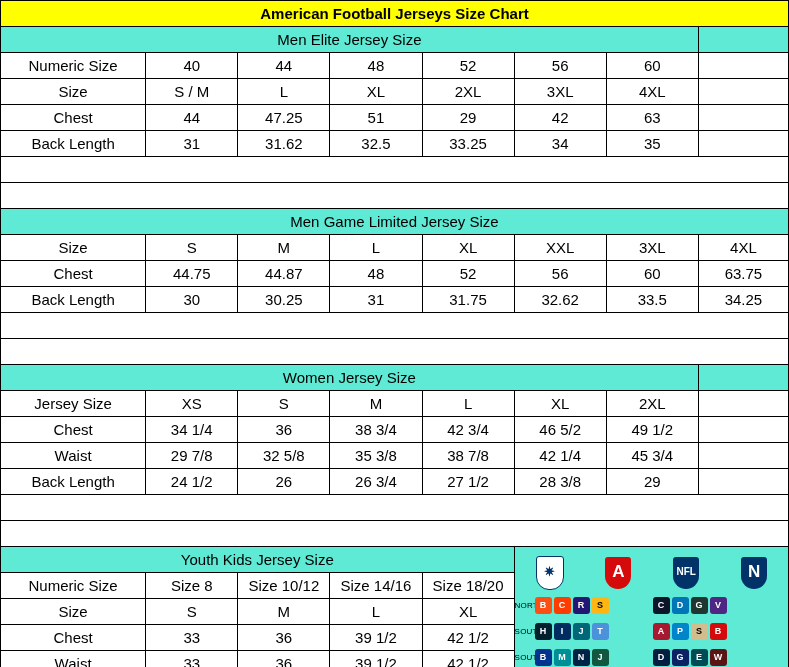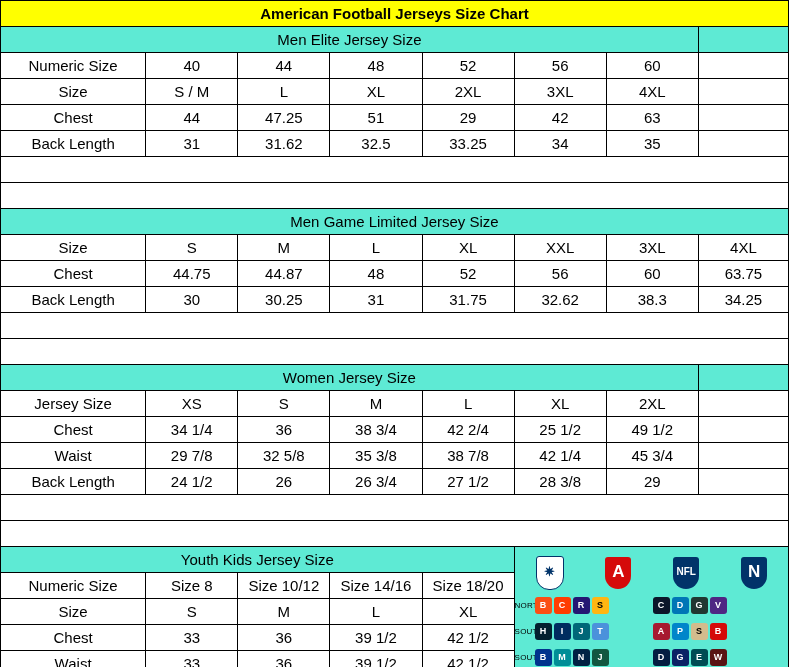--- a/index.html
+++ b/index.html
@@ -228,21 +228,21 @@
         <td>60</td>
         <td>63.75</td>
       </tr>
       <tr>
         <td class="label-cell">Back Length</td>
         <td>30</td>
         <td>30.25</td>
         <td>31</td>
         <td>31.75</td>
         <td>32.62</td>
-        <td>38.3</td>
+        <td>33.5</td>
         <td>34.25</td>
       </tr>
 
       <tr>
           <td class="spacer" colspan="8"></td>
         </tr>
       <tr>
           <td class="spacer" colspan="8"></td>
         </tr>
 
@@ -258,22 +258,22 @@
         <td>L</td>
         <td>XL</td>
         <td>2XL</td>
         <td class="blank"></td>
       </tr>
       <tr>
         <td class="label-cell">Chest</td>
         <td>34 1/4</td>
         <td>36</td>
         <td>38 3/4</td>
-        <td>42 2/4</td>
-        <td>25 1/2</td>
+        <td>42 3/4</td>
+        <td>46 5/2</td>
         <td>49 1/2</td>
         <td class="blank"></td>
       </tr>
       <tr>
         <td class="label-cell">Waist</td>
         <td>29 7/8</td>
         <td>32 5/8</td>
         <td>35 3/8</td>
         <td>38 7/8</td>
         <td>42 1/4</td>

